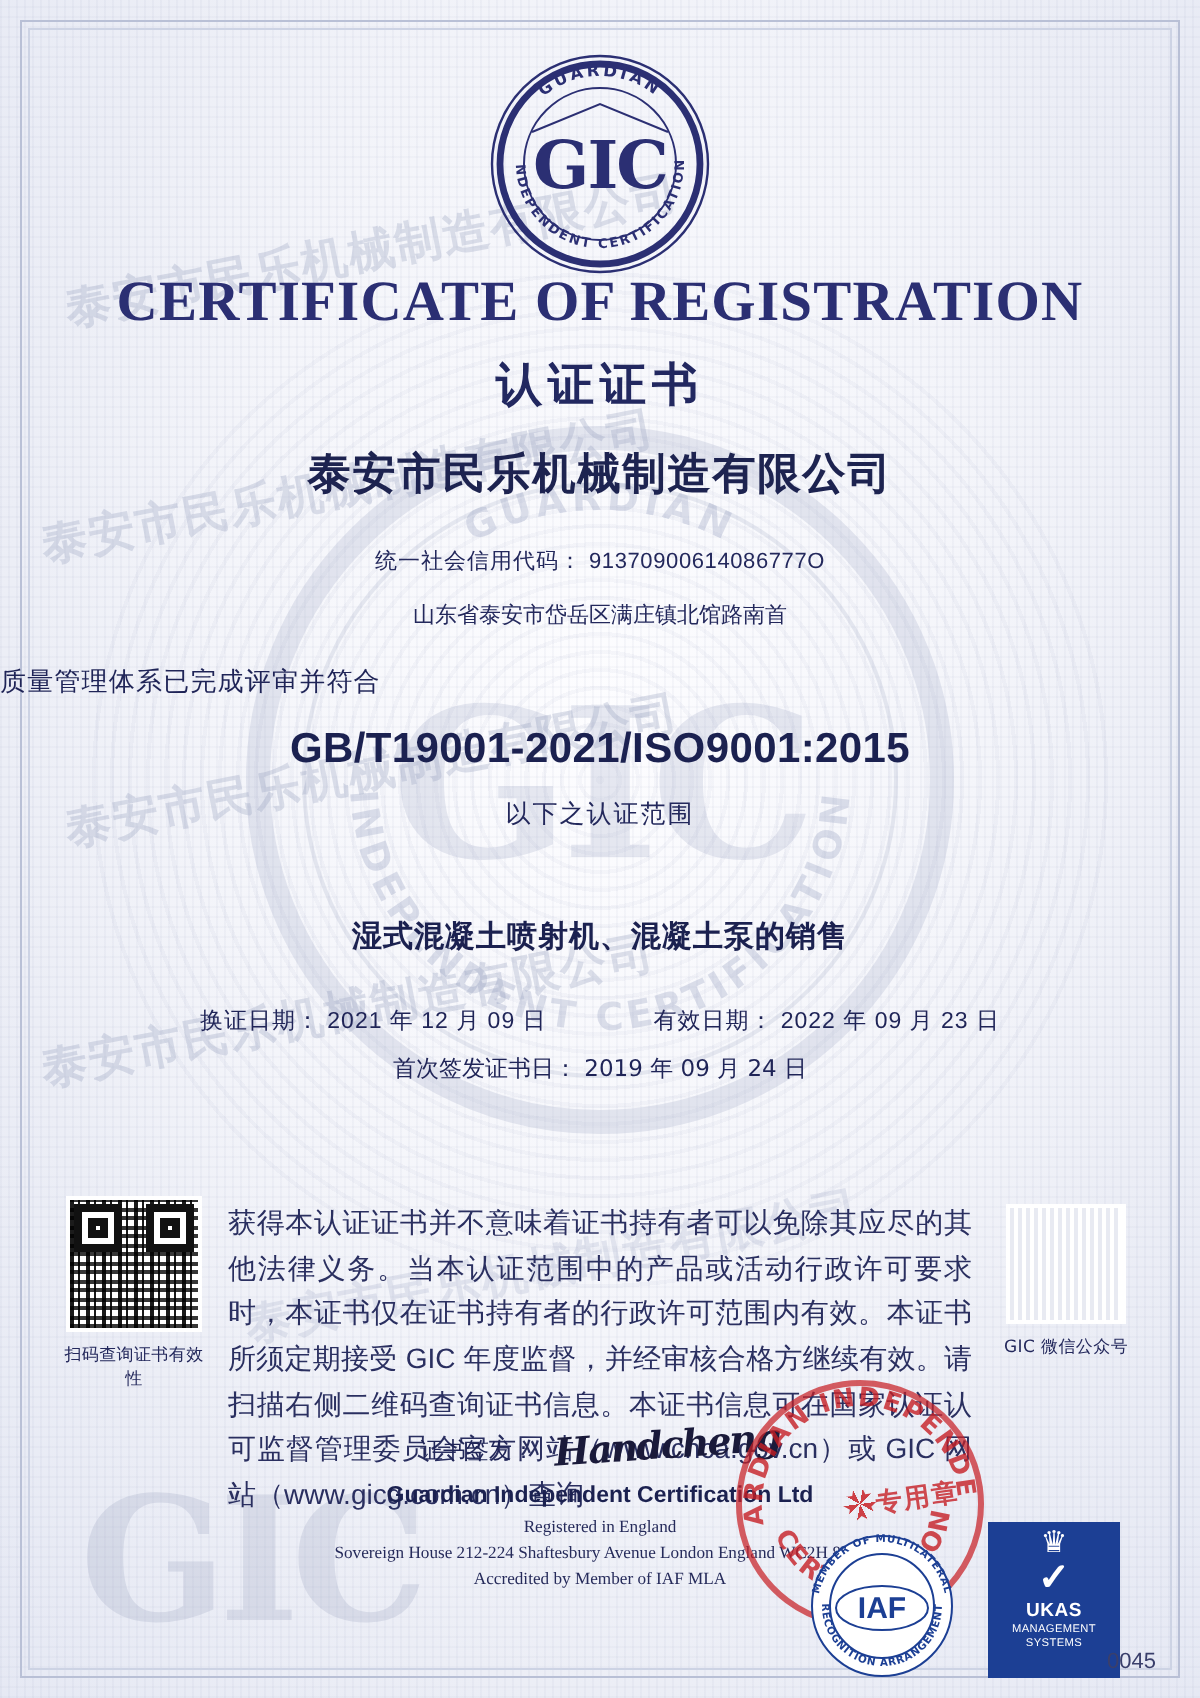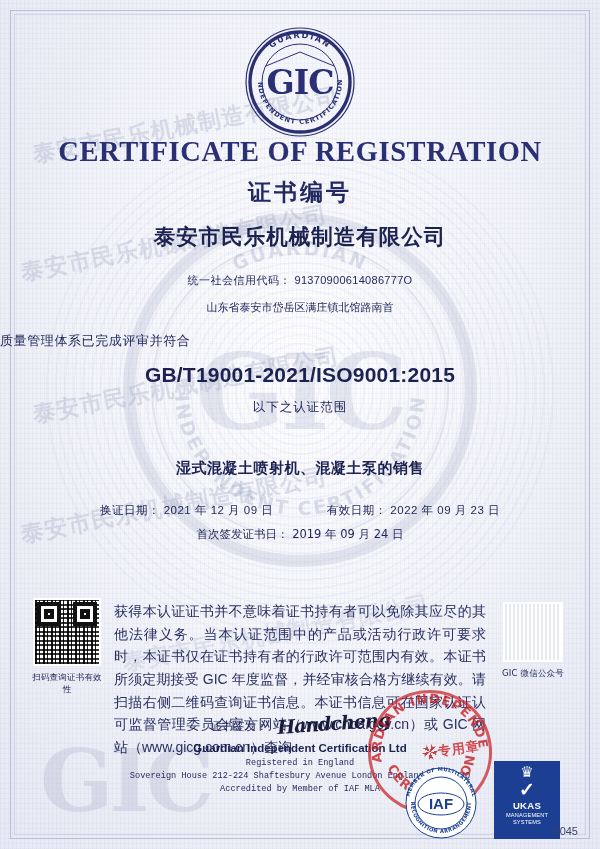--- a/index.html
+++ b/index.html
@@ -372,21 +372,21 @@
     font-family: "Liberation Sans", sans-serif;
     font-weight: 700;
     font-size: 11.5px;
     color: #1b2150;
   }
   .addr-en {
     position: absolute;
     top: 757px;
     left: 0; right: 0;
     text-align: center;
-    font-family: Liberation Mono, monospace;
+    font-family: Liberation Serif, serif;
     font-size: 8.6px;
     line-height: 1.5;
     color: #262b5b;
   }
 
   
   .stamp {
     position: absolute;
     left: 368px;
     top: 690px;
@@ -527,21 +527,21 @@
       </g>
       <g fill="#2b2f73" font-family="DejaVu Sans, sans-serif" font-size="6.6" font-weight="700" letter-spacing="1.1">
         <text><textPath href="#arcBot" startOffset="50%" text-anchor="middle">INDEPENDENT CERTIFICATION</textPath></text>
       </g>
       <text x="56" y="68" text-anchor="middle" fill="#2b2f73" font-family="DejaVu Serif, serif" font-size="33" font-weight="700" letter-spacing="-1">GIC</text>
       <path d="M 22 40 L 56 26 L 90 40" fill="none" stroke="#2b2f73" stroke-width="1"></path>
     </svg>
   </div>
 
   <div class="cert-title">CERTIFICATE OF REGISTRATION</div>
-  <div class="cert-title-cn">证书编号</div>
+  <div class="cert-title-cn">认证证书</div>
   <div class="company">泰安市民乐机械制造有限公司</div>
 
   <div class="credit-row">
     <span class="lbl">统一社会信用代码：</span>
     <span class="val">91370900614086777O</span>
   </div>
   <div class="address">山东省泰安市岱岳区满庄镇北馆路南首</div>
 
   <div class="qms-line">质量管理体系已完成评审并符合</div>
   <div class="standard">GB/T19001-2021/ISO9001:2015</div>

